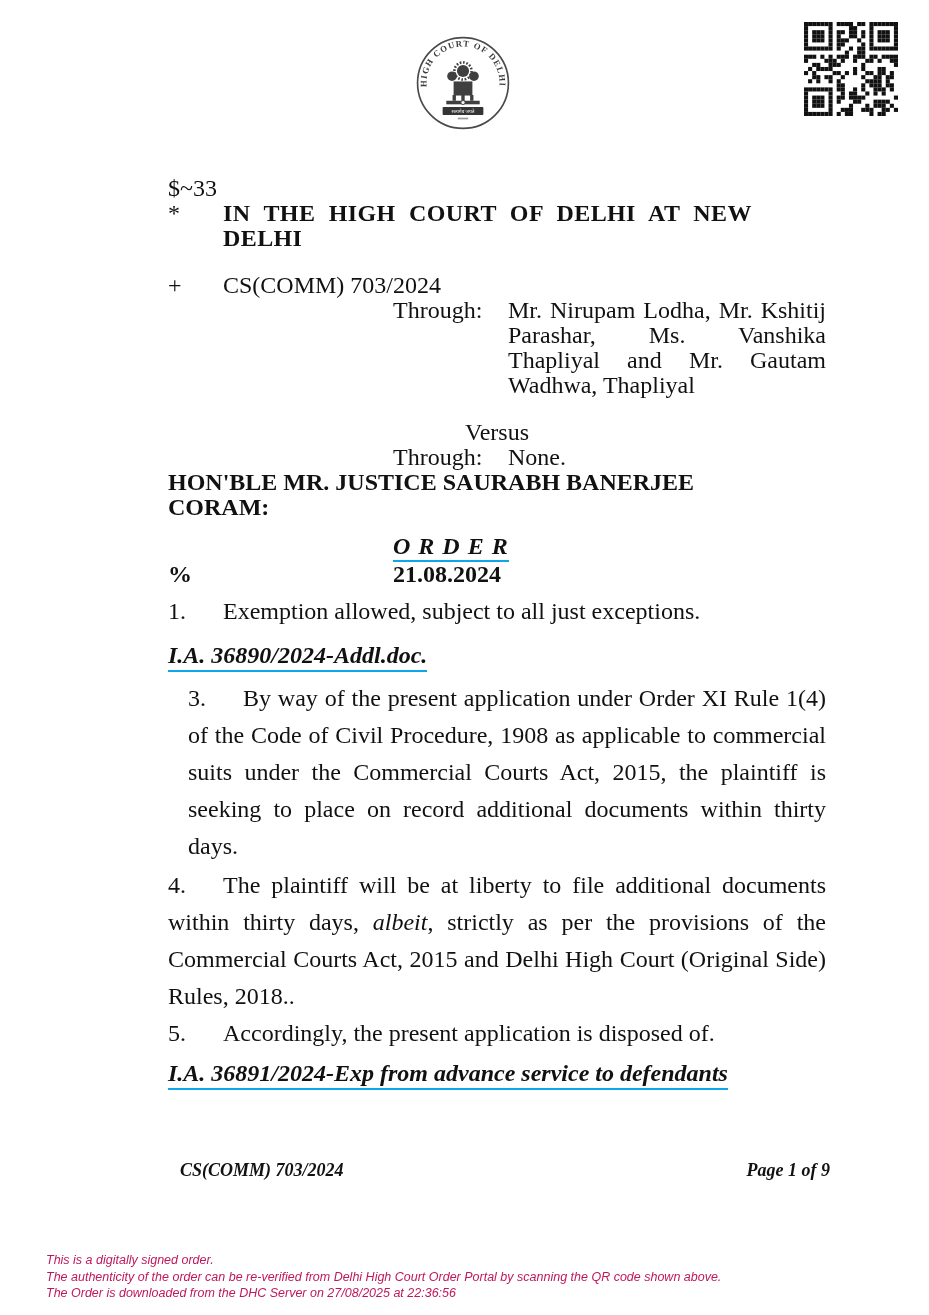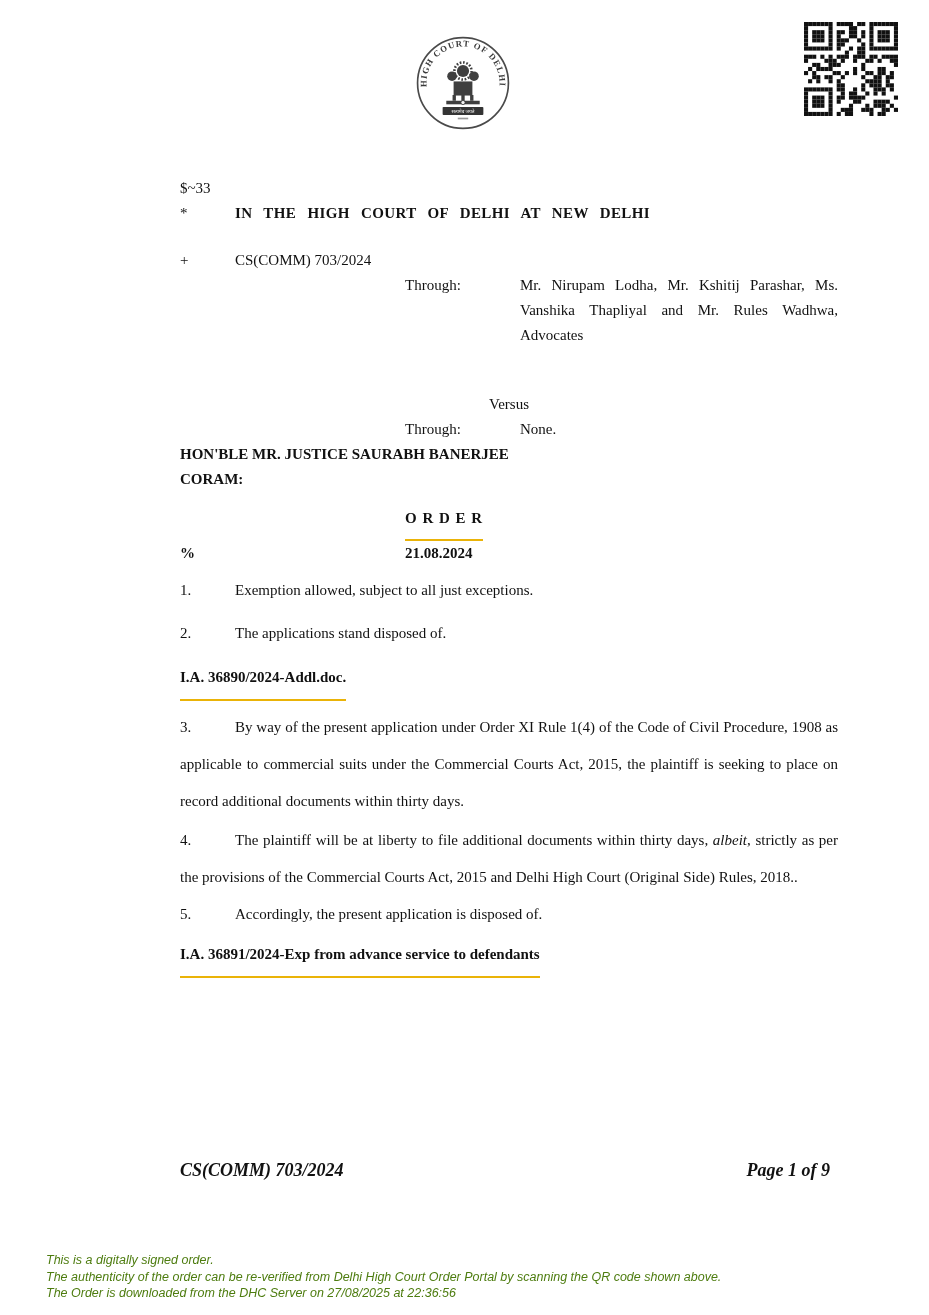--- a/index.html
+++ b/index.html
@@ -4,62 +4,62 @@
 <style>
   * { margin:0; padding:0; box-sizing:border-box; }
   html,body { width:929px; height:1315px; background:#ffffff; overflow:hidden; }
   body { font-family:"Liberation Serif","DejaVu Serif",serif; color:#111; position:relative; }
 
   
   .seal { position:absolute; left:416px; top:36px; width:94px; height:94px; }
   .qr   { position:absolute; left:804px; top:22px; width:94px; height:94px; }
 
   
-  .doc { position:absolute; left:180px; top:176px; width:658px; font-size:15px; line-height:25px; }
+  .doc { position:absolute; left:168px; top:176px; width:658px; font-size:24px; line-height:25px; }
 
   .row { position:relative; }
   .marker { position:absolute; left:0; top:0; }
   .indent1 { padding-left:55px; }
 
   .court-title { padding-left:55px; font-weight:bold; word-spacing:7px; letter-spacing:0.4px; }
 
   .gap-lg { margin-top:22px; }
   .gap-xl { margin-top:29px; }
-  .gap-md { margin-top:44px; }
+  .gap-md { margin-top:22px; }
   .gap-sm { margin-top:14px; }
 
   .party-row { display:flex; justify-content:space-between; padding-left:55px; }
 
   .counsel-row { display:flex; }
   .counsel-pad { width:225px; flex:none; }
   .counsel-label { width:115px; flex:none; }
   .counsel-text { width:318px; flex:none; text-align:justify; }
 
   .versus { text-align:center; }
   .caps-head { font-weight:bold; }
 
   .order-head { padding-left:225px; }
-  .order-head span, .ia-head span { display:inline-block; font-weight:bold; border-bottom:2px solid #eab308; padding-bottom:8px; }
+  .order-head span, .ia-head span { display:inline-block; font-weight:bold; border-bottom:2px solid #0ea5e9; padding-bottom:1px;font-style:italic; }
   .order-head span { letter-spacing:1px; }
 
   .pct-row { position:relative; padding-left:225px; font-weight:bold; }
   .pct-row .marker { font-weight:bold; }
 
   .ia-head { line-height:27px; }
 
   .para { line-height:37px; margin-top:6px; }
   .para .num { display:inline-block; width:55px; }
   .para.just { text-align:justify; }
   .para em { }
 
   
   .page-footer { position:absolute; left:180px; top:1160px; width:650px; display:flex; justify-content:space-between;
                  font-size:18px; font-style:italic; font-weight:bold; }
   .sig-notes { position:absolute; left:46px; top:1252px; font-family:"Liberation Sans","DejaVu Sans",sans-serif;
-               font-style:italic; font-size:12.5px; line-height:16.5px; color:#4d7c0f; }
+               font-style:italic; font-size:12.5px; line-height:16.5px; color:#be185d; }
 </style>
 </head>
 <body>
 
 <div class="seal">
   <svg viewBox="0 0 90 90" width="94" height="94">
     <defs>
       <path id="sealArc" d="M 12.1,57 A 35,35 0 1 1 77.9,57" fill="none"></path>
     </defs>
     <circle cx="45" cy="45" r="43.5" fill="none" stroke="#4a4a4a" stroke-width="1.6"></circle>
@@ -364,21 +364,21 @@
 
   <div class="row gap-lg">
     <span class="marker">+</span>
     <div class="indent1">CS(COMM) 703/2024</div>
   </div>
 
 
   <div class="counsel-row">
     <span class="counsel-pad"></span>
     <span class="counsel-label">Through:</span>
-    <span class="counsel-text">Mr. Nirupam Lodha, Mr. Kshitij Parashar, Ms. Vanshika Thapliyal and Mr. Rules Wadhwa, Advocates</span>
+    <span class="counsel-text">Mr. Nirupam Lodha, Mr. Kshitij Parashar, Ms. Vanshika Thapliyal and Mr. Gautam Wadhwa, Thapliyal</span>
   </div>
 
   <div class="versus gap-md">Versus</div>
 
 
   <div class="counsel-row">
     <span class="counsel-pad"></span>
     <span class="counsel-label">Through:</span>
     <span>None.</span>
   </div>
@@ -393,29 +393,26 @@
   <div class="pct-row">
     <span class="marker">%</span>
     <span>21.08.2024</span>
   </div>
 
 
   <div class="para">
     <span class="num">1.</span><span>Exemption allowed, subject to all just exceptions.</span>
   </div>
 
-  <div class="para">
-    <span class="num">2.</span><span>The applications stand disposed of.</span>
-  </div>
 
   <div class="ia-head" style="margin-top:12px;">
     <span>I.A. 36890/2024-Addl.doc.</span>
   </div>
 
-  <div class="para just" style="margin-top:8px;">
+  <div class="para just" style="margin-top:8px;margin-left:20px;">
     <span class="num">3.</span><span>By way of the present application under Order XI Rule 1(4) of the Code of Civil Procedure, 1908 as applicable to commercial suits under the Commercial Courts Act, 2015, the plaintiff is seeking to place on record additional documents within thirty days.</span>
   </div>
 
   <div class="para just" style="margin-top:2px;">
     <span class="num">4.</span><span>The plaintiff will be at liberty to file additional documents within thirty days, </span><em>albeit</em><span>, strictly as per the provisions of the Commercial Courts Act, 2015 and Delhi High Court (Original Side) Rules, 2018..</span>
   </div>
 
   <div class="para" style="margin-top:0;">
     <span class="num">5.</span><span>Accordingly, the present application is disposed of.</span>
   </div>

